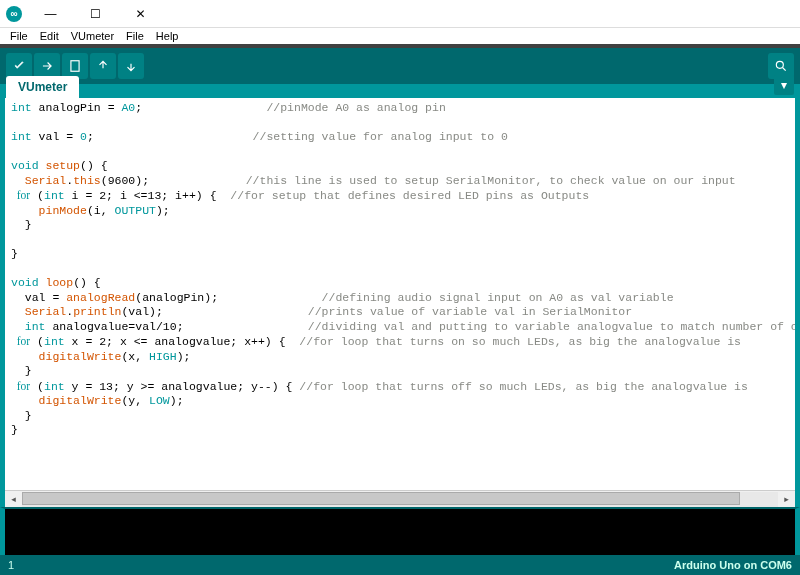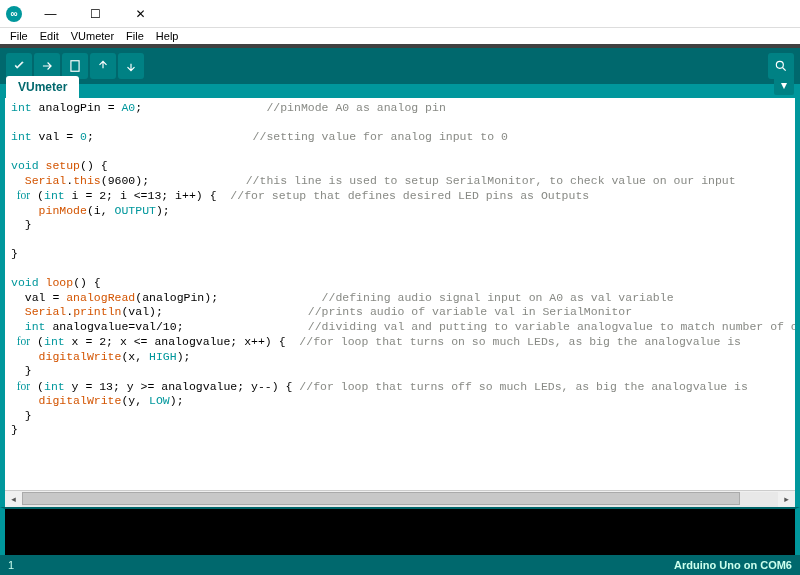--- a/index.html
+++ b/index.html
@@ -103,21 +103,21 @@
 <span class="ty">void</span><span class="fn"> setup</span><span>() {</span>
 <span>  </span><span class="fn">Serial</span><span>.</span><span class="fn">this</span><span>(9600);</span>              <span class="cm">//this line is used to setup SerialMonitor, to check value on our input</span>
 <span class="kw">  for</span><span> (</span><span class="ty">int</span><span> i = 2; i &lt;=13; i++) {  </span><span class="cm">//for setup that defines desired LED pins as Outputs</span>
 <span>    </span><span class="fn">pinMode</span><span>(i, </span><span class="lit">OUTPUT</span><span>);</span>
 <span>  }</span>
 
 <span>}</span>
 
 <span class="ty">void</span><span class="fn"> loop</span><span>() {</span>
 <span>  val = </span><span class="fn">analogRead</span><span>(analogPin);</span>               <span class="cm">//defining audio signal input on A0 as val variable</span>
-<span>  </span><span class="fn">Serial</span><span>.</span><span class="fn">println</span><span>(val);</span>                     <span class="cm">//prints audio of variable val in SerialMonitor</span>
+<span>  </span><span class="fn">Serial</span><span>.</span><span class="fn">println</span><span>(val);</span>                     <span class="cm">//prints value of variable val in SerialMonitor</span>
 <span class="ty">  int</span><span> analogvalue=val/10;</span>                  <span class="cm">//dividing val and putting to variable analogvalue to match number of our</span>
 <span class="kw">  for</span><span> (</span><span class="ty">int</span><span> x = 2; x &lt;= analogvalue; x++) {  </span><span class="cm">//for loop that turns on so much LEDs, as big the analogvalue is</span>
 <span>    </span><span class="fn">digitalWrite</span><span>(x, </span><span class="lit">HIGH</span><span>);</span>
 <span>  }</span>
 <span class="kw">  for</span><span> (</span><span class="ty">int</span><span> y = 13; y &gt;= analogvalue; y--) { </span><span class="cm">//for loop that turns off so much LEDs, as big the analogvalue is</span>
 <span>    </span><span class="fn">digitalWrite</span><span>(y, </span><span class="lit">LOW</span><span>);</span>
 <span>  }</span>
 <span>}</span>
 </div>
   </div>

